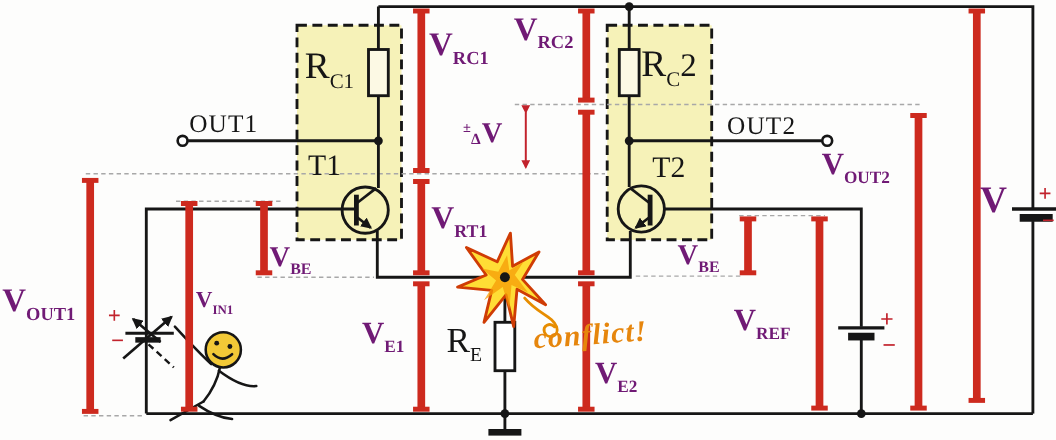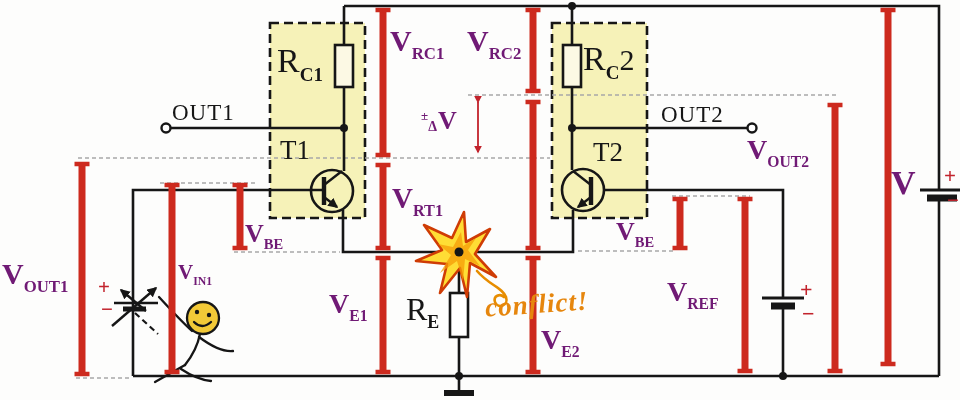--- a/index.html
+++ b/index.html
@@ -5,21 +5,21 @@
   html,body{margin:0;padding:0;background:#e8e8e8;}
   #stage{position:relative;width:960px;height:400px;background:#fdfdfc;overflow:hidden;
          font-family:"Liberation Serif","DejaVu Serif",serif;}
   #stage svg{position:absolute;left:0;top:0;}
   .lab{position:absolute;line-height:1;white-space:nowrap;
        font-family:"Liberation Serif","DejaVu Serif",serif;}
   .red{color:#701a75;font-weight:700;}
   .blk{color:#161616;font-weight:400;}
   .sign{color:#c2232c;font-weight:700;font-family:"Liberation Serif",serif;}
   .lab sub{font-size:0.56em;font-weight:700;position:relative;bottom:-1px;letter-spacing:0;}
-  .blk sub{font-weight:700;}
+  .blk sub{font-weight:400;}
   .conflict{color:#e6860d;font-style:italic;font-weight:700;transform:rotate(-4deg);
             font-size:27px;letter-spacing:1px;}
   .dv .pre{font-size:13px;position:relative;top:-9px;}
   .dv .delta{font-size:14px;position:relative;top:2px;margin-right:1px;}
   .dv .main{font-size:26px;font-weight:700;}
 </style>
 </head>
 <body>
 
 <div id="stage">
@@ -226,21 +226,21 @@
   </div>
   <div class="lab red" style="left:178px;top:262px;font-size:21px">
     <span>V</span><sub>IN1</sub>
   </div>
   <div class="lab red" style="left:245px;top:221px;font-size:26px">
     <span>V</span><sub>BE</sub>
   </div>
   <div class="lab red" style="left:390px;top:26px;font-size:30px">
     <span>V</span><sub>RC1</sub>
   </div>
-  <div class="lab red" style="left:467px;top:26px;font-size:30px">
+  <div class="lab red" style="left:467px;top:12px;font-size:30px">
     <span>V</span><sub>RC2</sub>
   </div>
   <div class="lab red" style="left:392px;top:184px;font-size:29px">
     <span>V</span><sub>RT1</sub>
   </div>
   <div class="lab red" style="left:329px;top:290px;font-size:28px">
     <span>V</span><sub>E1</sub>
   </div>
   <div class="lab red" style="left:541px;top:326px;font-size:28px">
     <span>V</span><sub>E2</sub>

